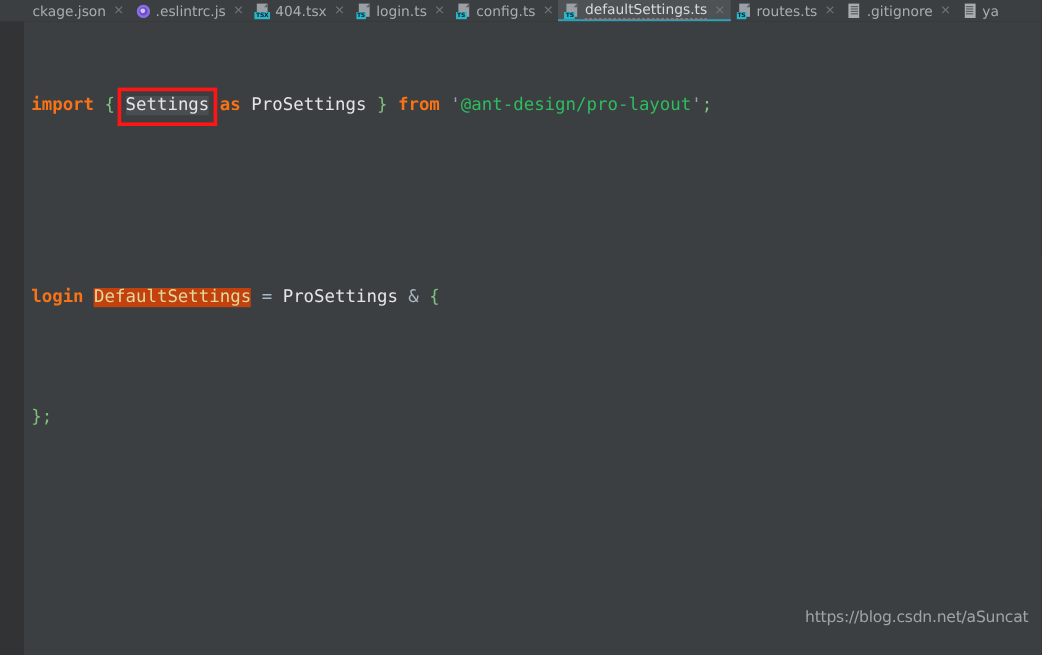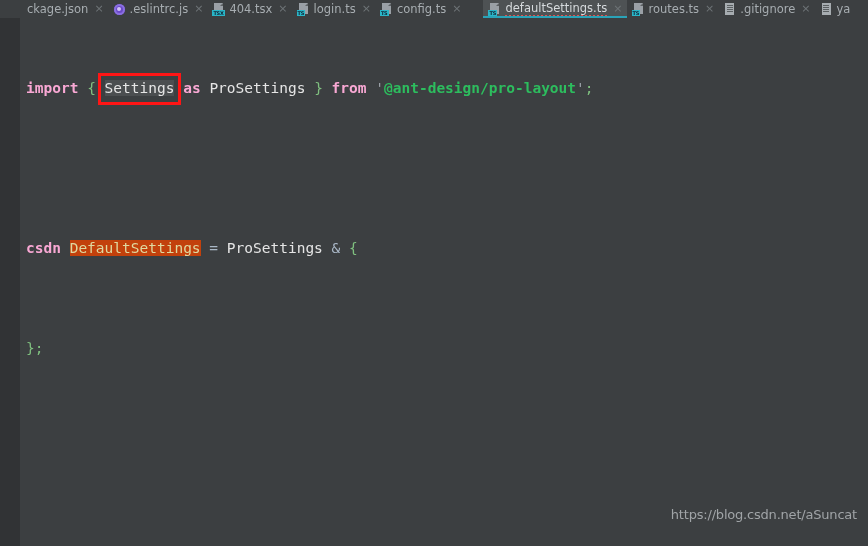--- a/index.html
+++ b/index.html
@@ -39,21 +39,20 @@
     display: flex;
     align-items: center;
     height: 18px;
     padding: 0 4px 0 5px;
     flex: 0 0 auto;
     position: relative;
     box-sizing: border-box;
   }
   .tab.active {
     background: #4e5254;
-    margin-left: 18px;
   }
   .tab .tab-underline {
     position: absolute;
     left: 0; right: 0; bottom: 0;
     height: 2px;
     background: #2aa3b8;
   }
   .tab-icon {
     flex: 0 0 auto;
     width: 13px;
@@ -167,24 +166,24 @@
     white-space: pre;
   }
   .line {
     height: 20px;
     padding-left: 26px;
     position: relative;
     box-sizing: border-box;
   }
 
   
-  .kw   { color: #f9a8d4; font-weight: bold; }
+  .kw   { color: #f97316; font-weight: bold; }
   .cls  { color: #dfd9a0; }                       
   .prop { color: #c0c5ce; font-weight: bold; }    
-  .str  { color: #2dbd5e; font-weight: bold; }    
+  .str  { color: #2dbd5e; font-weight: normal; }    
   .quo  { color: #9aa0a6; }    
   .punc { color: #7fbf7f; }                       
   .op   { color: #a9b7c6; }                       
   .id   { color: #e5e5e5; }
 
   .hl-ident { background: #c2410c; }
 
   
   .annot-box {
     position: absolute;
@@ -279,21 +278,21 @@
 
   <div class="editor">
     <div class="gutter"></div>
 
     <div class="code">
 
       <div class="line"><span class="kw">import</span><span class="op"> </span><span class="punc">{</span><span class="op"> </span><span class="id" id="tok-settings" style="background: rgb(75, 78, 80);">Settings</span><span class="op"> </span><span class="kw">as</span><span class="op"> </span><span class="id">ProSettings</span><span class="op"> </span><span class="punc">}</span><span class="op"> </span><span class="kw">from</span><span class="op"> </span><span class="quo">'</span><span class="str">@ant-design/pro-layout</span><span class="quo">'</span><span class="punc">;</span></div>
 
       <div class="line"></div>
 
-      <div class="line"><span class="kw">csdn</span><span class="op"> </span><span class="cls hl-ident">DefaultSettings</span><span class="op"> = </span><span class="id">ProSettings</span><span class="op"> &amp; </span><span class="punc">{</span></div>
+      <div class="line"><span class="kw">login</span><span class="op"> </span><span class="cls hl-ident">DefaultSettings</span><span class="op"> = </span><span class="id">ProSettings</span><span class="op"> &amp; </span><span class="punc">{</span></div>
 
 
       <div class="line"><span class="punc">};</span></div>
 
       <div class="line"></div>
 
       
 
       
 

